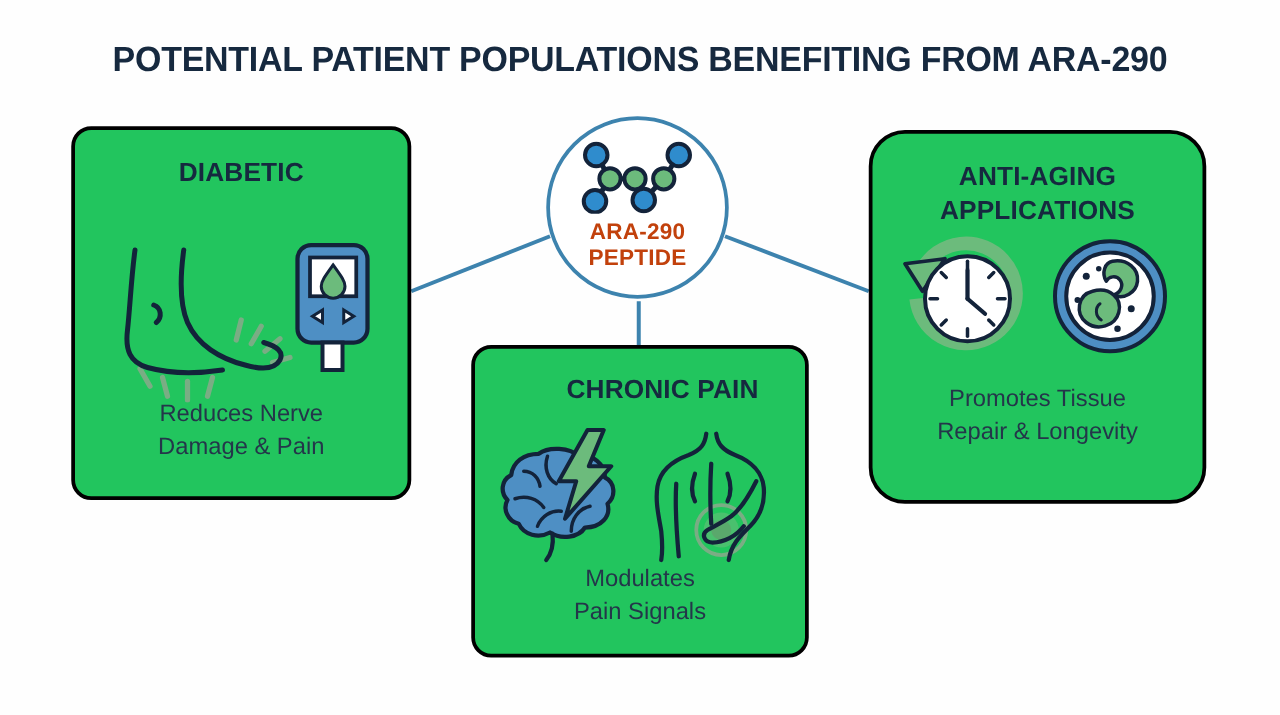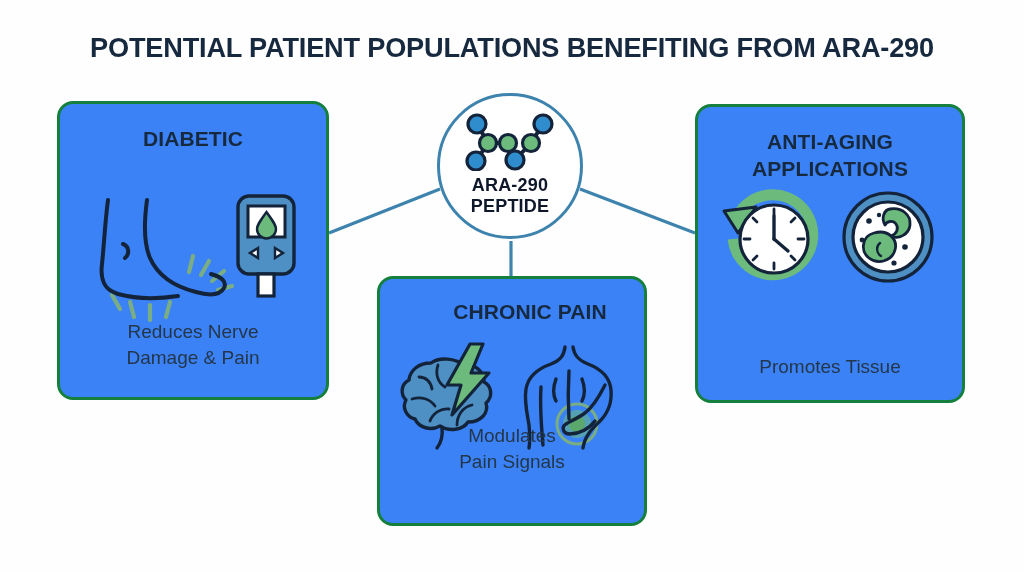--- a/index.html
+++ b/index.html
@@ -40,27 +40,27 @@
     position: absolute;
     left: 0; top: 0;
     width: 1024px; height: 572px;
     pointer-events: none;
   }
 
   
   .card {
     position: absolute;
     box-sizing: border-box;
-    background: #3b82f6;
-    border: 3px solid #15803d;
+    background: #22c55e;
+    border: 3px solid #000000;
     border-radius: 16px;
   }
   #card-left   { left: 57px;  top: 101px; width: 272px; height: 299px; }
   #card-bottom { left: 377px; top: 276px; width: 270px; height: 250px; }
-  #card-right  { left: 695px; top: 104px; width: 270px; height: 299px; }
+  #card-right  { left: 695px; top: 104px; width: 270px; height: 299px; border-radius: 29px; }
 
   .card-title {
     text-align: center;
     font-size: 21px;
     font-weight: bold;
     color: #16293f;
     line-height: 1.27;
     letter-spacing: 0.1px;
   }
   #card-left .card-title   { margin-top: 22px; }
@@ -69,22 +69,22 @@
 
   .card-caption {
     position: absolute;
     left: 0; right: 0;
     text-align: center;
     font-size: 19px;
     color: #24364a;
     line-height: 1.36;
   }
   #card-left .card-caption   { bottom: 26px; }
-  #card-bottom .card-caption { bottom: 48px; }
-  #card-right .card-caption  { bottom: 20px; }
+  #card-bottom .card-caption { bottom: 20px; }
+  #card-right .card-caption  { bottom: 41px; }
 
   .icon-row {
     position: absolute;
     left: 0; right: 0;
     display: flex;
     align-items: center;
     justify-content: center;
   }
   #card-left .icon-row   { top: 88px; }
   #card-bottom .icon-row { top: 62px; gap: 6px; }
@@ -105,21 +105,21 @@
     flex-direction: column;
     align-items: center;
     justify-content: flex-start;
   }
   #center-molecule { margin-top: 17px; }
   #center-label {
     margin-top: 4px;
     text-align: center;
     font-size: 18px;
     font-weight: bold;
-    color: #0f172a;
+    color: #c2410c;
     line-height: 1.17;
     letter-spacing: 0.2px;
   }
 </style>
 </head>
 <body>
 
 <div id="stage">
 
   <div id="title">POTENTIAL PATIENT POPULATIONS BENEFITING FROM ARA-290</div>
@@ -279,20 +279,21 @@
           <circle cx="26" cy="55" r="2.4"></circle>
           <circle cx="69" cy="62" r="2.8"></circle>
           <circle cx="58" cy="78" r="2.6"></circle>
           <circle cx="43" cy="30" r="2.2"></circle>
         </g>
       </svg>
     </div>
 
     <div class="card-caption">
       <div>Promotes Tissue</div>
+      <div>Repair &amp; Longevity</div>
     </div>
   </div>
 
   <div id="center-node">
     <svg id="center-molecule" width="94" height="58" viewBox="0 0 94 58">
       <g stroke="#13233a" stroke-width="4" stroke-linecap="round" fill="none">
         <line x1="14" y1="11" x2="25" y2="30"></line>
         <line x1="25" y1="30" x2="13" y2="48"></line>
         <line x1="25" y1="30" x2="45" y2="30"></line>
         <line x1="45" y1="30" x2="52" y2="47"></line>

